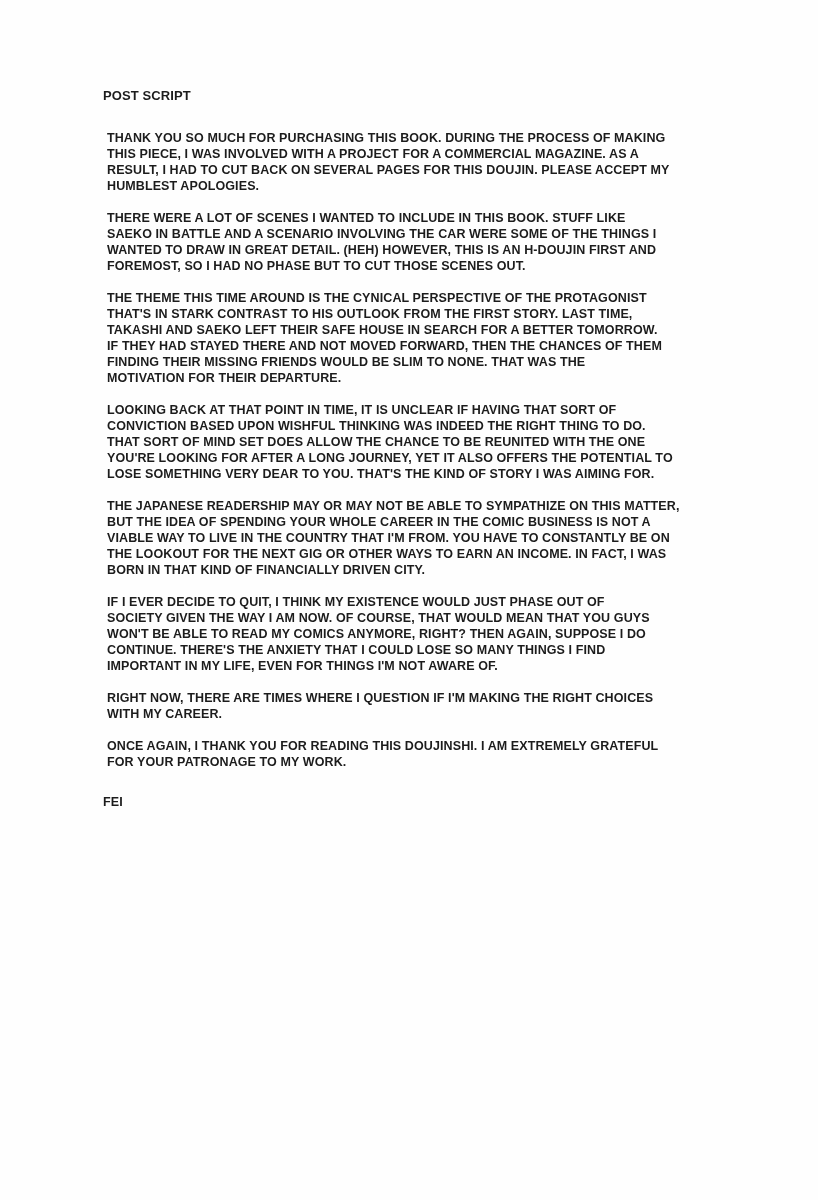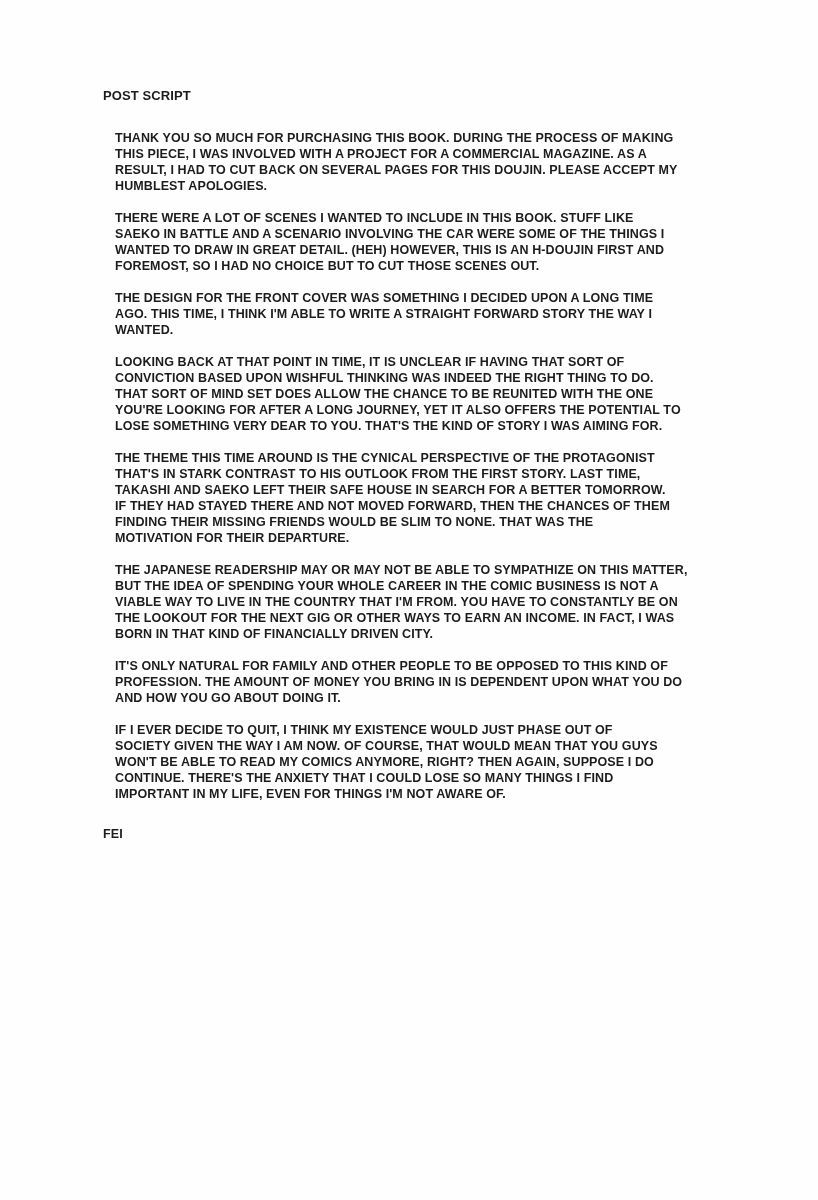--- a/index.html
+++ b/index.html
@@ -26,21 +26,21 @@
     line-height: 16px;
     letter-spacing: 0.1px;
   }
   .doc-title {
     font-size: 13px;
     font-weight: 700;
     margin: 0 0 26px 0;
     white-space: pre-line;
   }
   .doc p {
-    margin: 0 0 16px 12px;
+    margin: 0 0 16px 4px;
     white-space: pre-line;
   }
   .signature {
     margin-top: 24px;
   }
   .signature div {
     white-space: pre-line;
   }
 </style>
 </head>
@@ -50,46 +50,44 @@
   <div class="doc">
     <h1 class="doc-title">POST SCRIPT</h1>
 
     <p>THANK YOU SO MUCH FOR PURCHASING THIS BOOK. DURING THE PROCESS OF MAKING
 THIS PIECE, I WAS INVOLVED WITH A PROJECT FOR A COMMERCIAL MAGAZINE. AS A
 RESULT, I HAD TO CUT BACK ON SEVERAL PAGES FOR THIS DOUJIN. PLEASE ACCEPT MY
 HUMBLEST APOLOGIES.</p>
     <p>THERE WERE A LOT OF SCENES I WANTED TO INCLUDE IN THIS BOOK. STUFF LIKE
 SAEKO IN BATTLE AND A SCENARIO INVOLVING THE CAR WERE SOME OF THE THINGS I
 WANTED TO DRAW IN GREAT DETAIL. (HEH) HOWEVER, THIS IS AN H-DOUJIN FIRST AND
-FOREMOST, SO I HAD NO CHOICE BUT TO CUT THOSE SCENES OUT.</p>
-    <p>THE DESIGN FOR THE FRONT COVER WAS SOMETHING I DECIDED UPON A LONG TIME
-AGO. THIS TIME, I THINK I'M ABLE TO WRITE A STRAIGHT FORWARD STORY THE WAY I
-WANTED.</p>
-    <p>LOOKING BACK AT THAT POINT IN TIME, IT IS UNCLEAR IF HAVING THAT SORT OF
-CONVICTION BASED UPON WISHFUL THINKING WAS INDEED THE RIGHT THING TO DO.
-THAT SORT OF MIND SET DOES ALLOW THE CHANCE TO BE REUNITED WITH THE ONE
-YOU'RE LOOKING FOR AFTER A LONG JOURNEY, YET IT ALSO OFFERS THE POTENTIAL TO
-LOSE SOMETHING VERY DEAR TO YOU. THAT'S THE KIND OF STORY I WAS AIMING FOR.</p>
+FOREMOST, SO I HAD NO PHASE BUT TO CUT THOSE SCENES OUT.</p>
     <p>THE THEME THIS TIME AROUND IS THE CYNICAL PERSPECTIVE OF THE PROTAGONIST
 THAT'S IN STARK CONTRAST TO HIS OUTLOOK FROM THE FIRST STORY. LAST TIME,
 TAKASHI AND SAEKO LEFT THEIR SAFE HOUSE IN SEARCH FOR A BETTER TOMORROW.
 IF THEY HAD STAYED THERE AND NOT MOVED FORWARD, THEN THE CHANCES OF THEM
 FINDING THEIR MISSING FRIENDS WOULD BE SLIM TO NONE. THAT WAS THE
 MOTIVATION FOR THEIR DEPARTURE.</p>
+    <p>LOOKING BACK AT THAT POINT IN TIME, IT IS UNCLEAR IF HAVING THAT SORT OF
+CONVICTION BASED UPON WISHFUL THINKING WAS INDEED THE RIGHT THING TO DO.
+THAT SORT OF MIND SET DOES ALLOW THE CHANCE TO BE REUNITED WITH THE ONE
+YOU'RE LOOKING FOR AFTER A LONG JOURNEY, YET IT ALSO OFFERS THE POTENTIAL TO
+LOSE SOMETHING VERY DEAR TO YOU. THAT'S THE KIND OF STORY I WAS AIMING FOR.</p>
     <p>THE JAPANESE READERSHIP MAY OR MAY NOT BE ABLE TO SYMPATHIZE ON THIS MATTER,
 BUT THE IDEA OF SPENDING YOUR WHOLE CAREER IN THE COMIC BUSINESS IS NOT A
 VIABLE WAY TO LIVE IN THE COUNTRY THAT I'M FROM. YOU HAVE TO CONSTANTLY BE ON
 THE LOOKOUT FOR THE NEXT GIG OR OTHER WAYS TO EARN AN INCOME. IN FACT, I WAS
 BORN IN THAT KIND OF FINANCIALLY DRIVEN CITY.</p>
-    <p>IT'S ONLY NATURAL FOR FAMILY AND OTHER PEOPLE TO BE OPPOSED TO THIS KIND OF
-PROFESSION. THE AMOUNT OF MONEY YOU BRING IN IS DEPENDENT UPON WHAT YOU DO
-AND HOW YOU GO ABOUT DOING IT.</p>
     <p>IF I EVER DECIDE TO QUIT, I THINK MY EXISTENCE WOULD JUST PHASE OUT OF
 SOCIETY GIVEN THE WAY I AM NOW. OF COURSE, THAT WOULD MEAN THAT YOU GUYS
 WON'T BE ABLE TO READ MY COMICS ANYMORE, RIGHT? THEN AGAIN, SUPPOSE I DO
 CONTINUE. THERE'S THE ANXIETY THAT I COULD LOSE SO MANY THINGS I FIND
 IMPORTANT IN MY LIFE, EVEN FOR THINGS I'M NOT AWARE OF.</p>
+    <p>RIGHT NOW, THERE ARE TIMES WHERE I QUESTION IF I'M MAKING THE RIGHT CHOICES
+WITH MY CAREER.</p>
+    <p>ONCE AGAIN, I THANK YOU FOR READING THIS DOUJINSHI. I AM EXTREMELY GRATEFUL
+FOR YOUR PATRONAGE TO MY WORK.</p>
 
     <div class="signature">
       <div>FEI</div>
     </div>
   </div>
 </div>
 
 </body></html>

